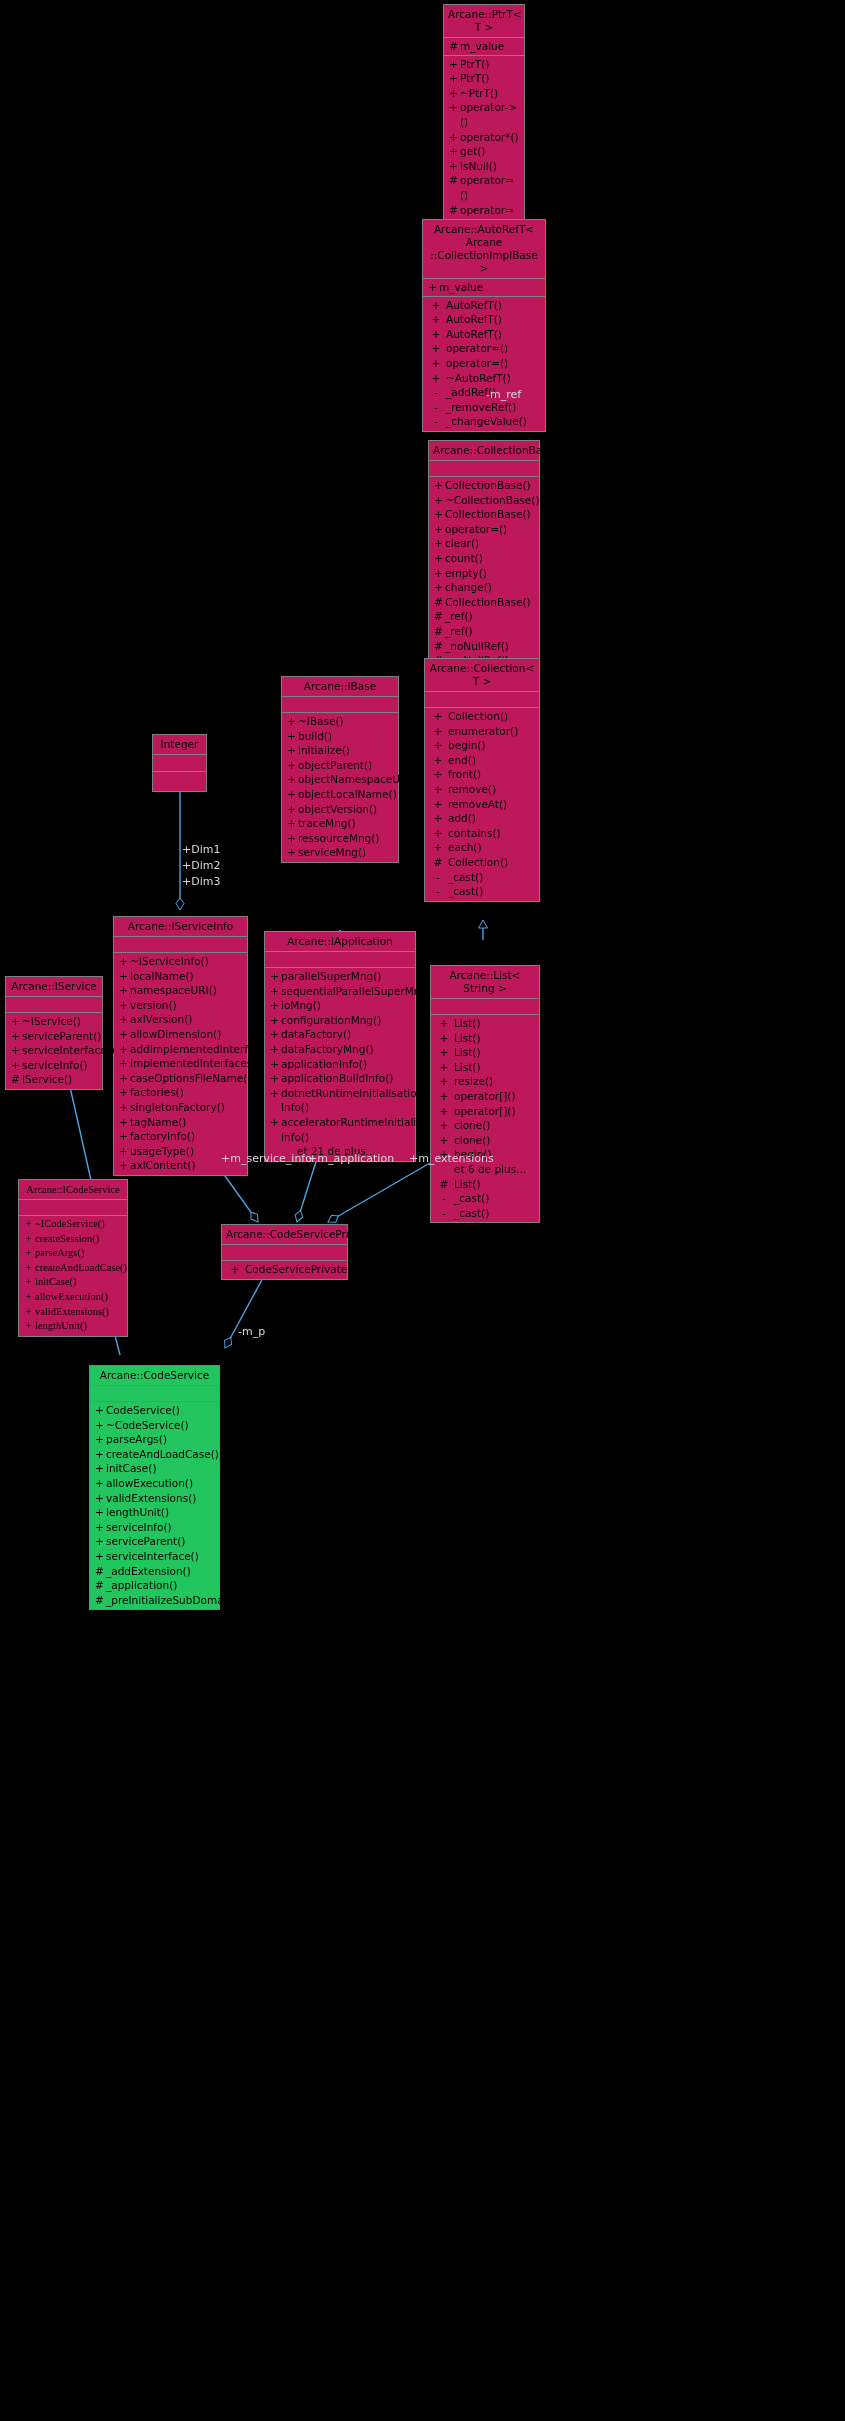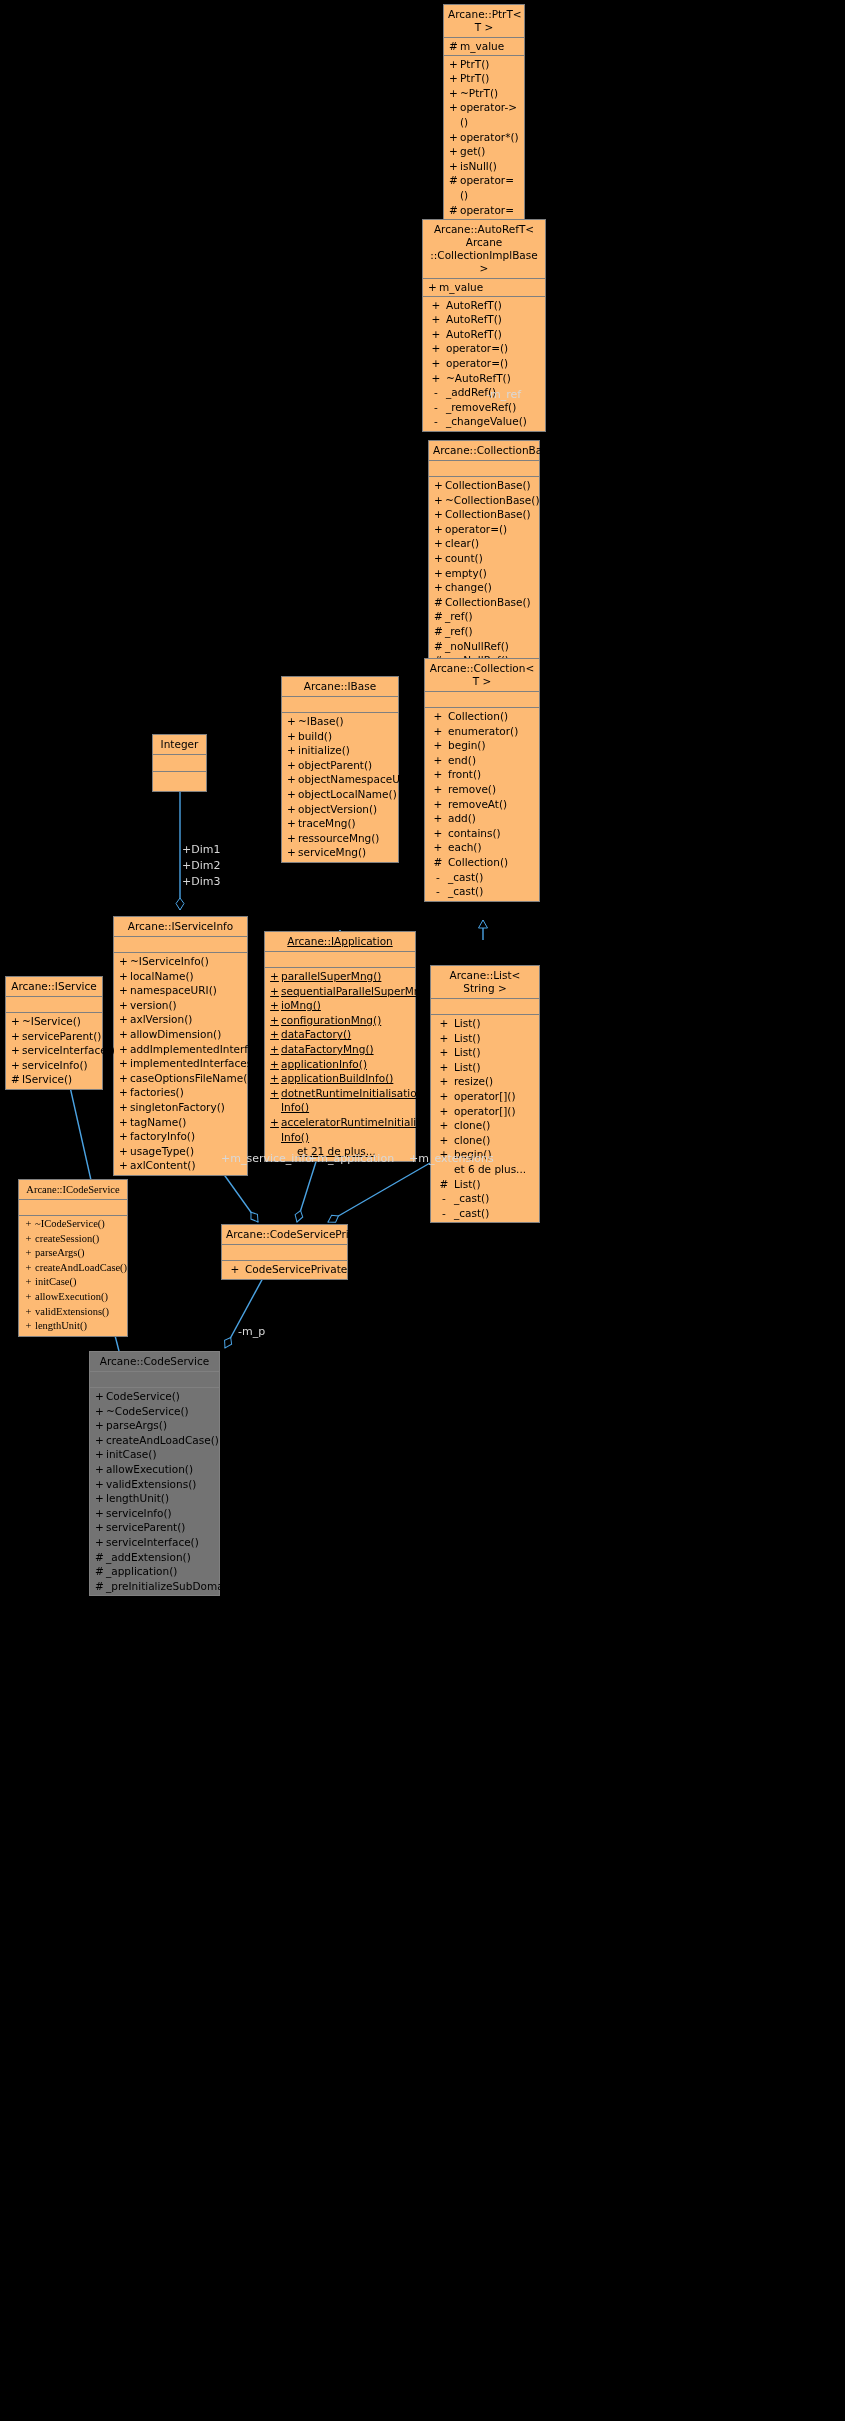--- a/index.html
+++ b/index.html
@@ -1,22 +1,22 @@
 <!DOCTYPE html>
 <html><head>
 <meta charset="utf-8">
 <style>
   html,body{margin:0;padding:0;background:#000;}
   body{width:845px;height:2421px;position:relative;overflow:hidden;
        font-family:"DejaVu Sans","Liberation Sans",sans-serif;}
   #canvas{position:absolute;left:0;top:0;width:845px;height:2421px;}
   svg.edges{position:absolute;left:0;top:0;width:845px;height:2421px;pointer-events:none;}
 
-  .uml{position:absolute;background:#fdba74;border:1px solid #808080;box-sizing:border-box;}
-  .uml.hl{background:#737373;}
+  .uml{position:absolute;background:#be185d;border:1px solid #808080;box-sizing:border-box;}
+  .uml.hl{background:#22c55e;margin-top:14px;}
   .uml .title{
       text-align:center;font-size:10.5px;color:#000;
       padding:3px 4px 3px 4px;line-height:13px;
       border-bottom:1px solid #808080;white-space:pre-line;}
   .uml .attrs{border-bottom:1px solid #808080;min-height:13px;padding:1px 0;}
   .uml .ops{padding:1px 0 2px 0;}
   .row{font-size:10.5px;color:#000;line-height:14.6px;white-space:nowrap;
        display:flex;padding:0 3px;}
   .row .vis{width:13px;flex:0 0 13px;text-align:center;}
   .row .nm{flex:1 1 auto;white-space:normal;}
@@ -420,21 +420,21 @@
           <span class="vis">+</span>
           <span class="nm">usageType()</span>
         </div>
       <div class="row">
           <span class="vis">+</span>
           <span class="nm">axlContent()</span>
         </div>
     </div>
   </div>
 
-  <div class="uml" style="left:264px;top:931px;width:152px;text-decoration:underline;">
+  <div class="uml" style="left:264px;top:931px;width:152px;">
     <div class="title">Arcane::IApplication</div>
     <div class="attrs" style="height:13px;"></div>
     <div class="ops">
       <div class="row">
           <span class="vis">+</span>
           <span class="nm">parallelSuperMng()</span>
         </div>
       <div class="row">
           <span class="vis">+</span>
           <span class="nm">sequentialParallelSuperMng()</span>

